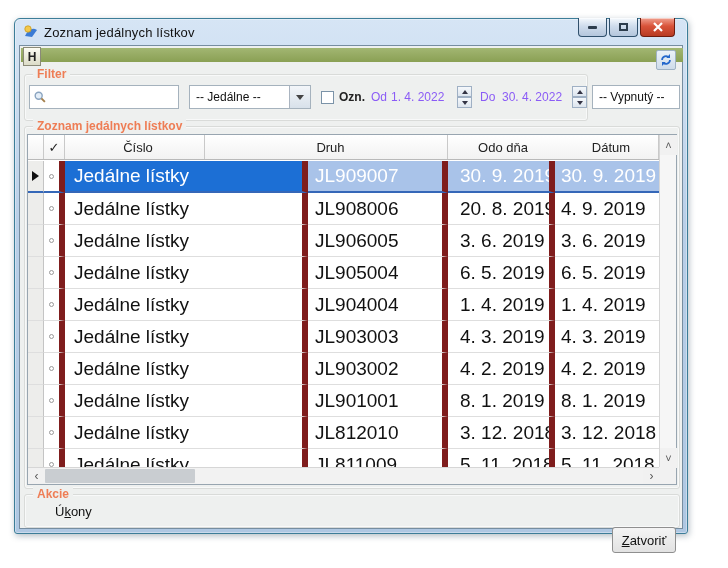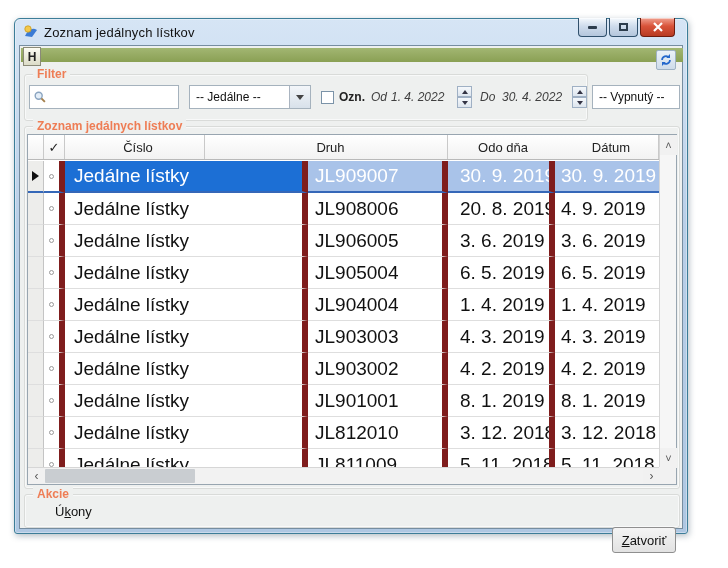--- a/index.html
+++ b/index.html
@@ -61,21 +61,21 @@
   .search-box input { border:none; outline:none; width:120px; font-size:12px; font-family:inherit; background:transparent; }
   .combo { position:absolute; top:0; height:24px; background:#fff; border:1px solid #a5b2bd;
     display:flex; align-items:center; }
   .combo-all { left:164px; width:122px; }
   .combo-text { flex:1; font-size:12px; color:#111; padding-left:6px; white-space:nowrap; overflow:hidden; }
   .combo-btn { width:21px; height:100%; border-left:1px solid #aab4c0;
     background:linear-gradient(#f3f6f9,#d8e1ea); display:flex; align-items:center; justify-content:center; }
   .tri-down { width:0; height:0; border-left:4px solid transparent; border-right:4px solid transparent; border-top:5px solid #444; }
   .checkbox { position:absolute; left:296px; top:6px; width:13px; height:13px; background:#fff; border:1px solid #7b93a8; }
   .ozn-label { position:absolute; left:314px; top:5px; font-size:12px; font-weight:bold; color:#222; }
-  .dis-label { position:absolute; top:5px; font-size:12px; color:#404040;font-style:italic; }
+  .dis-label { position:absolute; top:5px; font-size:12px; color:#8b5cf6; }
   .lab-od { left:346px; } .val-od { left:366px; }
   .lab-do { left:455px; } .val-do { left:477px; }
   .spinner { position:absolute; top:1px; width:15px; height:22px; display:flex; flex-direction:column; }
   .spin-od { left:432px; } .spin-do { left:547px; }
   .spin-b { flex:1; background:linear-gradient(#f5f8fb,#dde5ee); border:1px solid #9fb0c4;
     display:flex; align-items:center; justify-content:center; }
   .tri-up-s { width:0; height:0; border-left:3px solid transparent; border-right:3px solid transparent; border-bottom:4px solid #334; }
   .tri-dn-s { width:0; height:0; border-left:3px solid transparent; border-right:3px solid transparent; border-top:4px solid #334; }
   .field-vypnuty { position:absolute; left:567px; top:0; width:88px; height:24px; background:#fff;
     border:1px solid #a5b2bd; font-size:12px; color:#111; display:flex; align-items:center; padding-left:6px; white-space:nowrap; overflow:hidden; }

